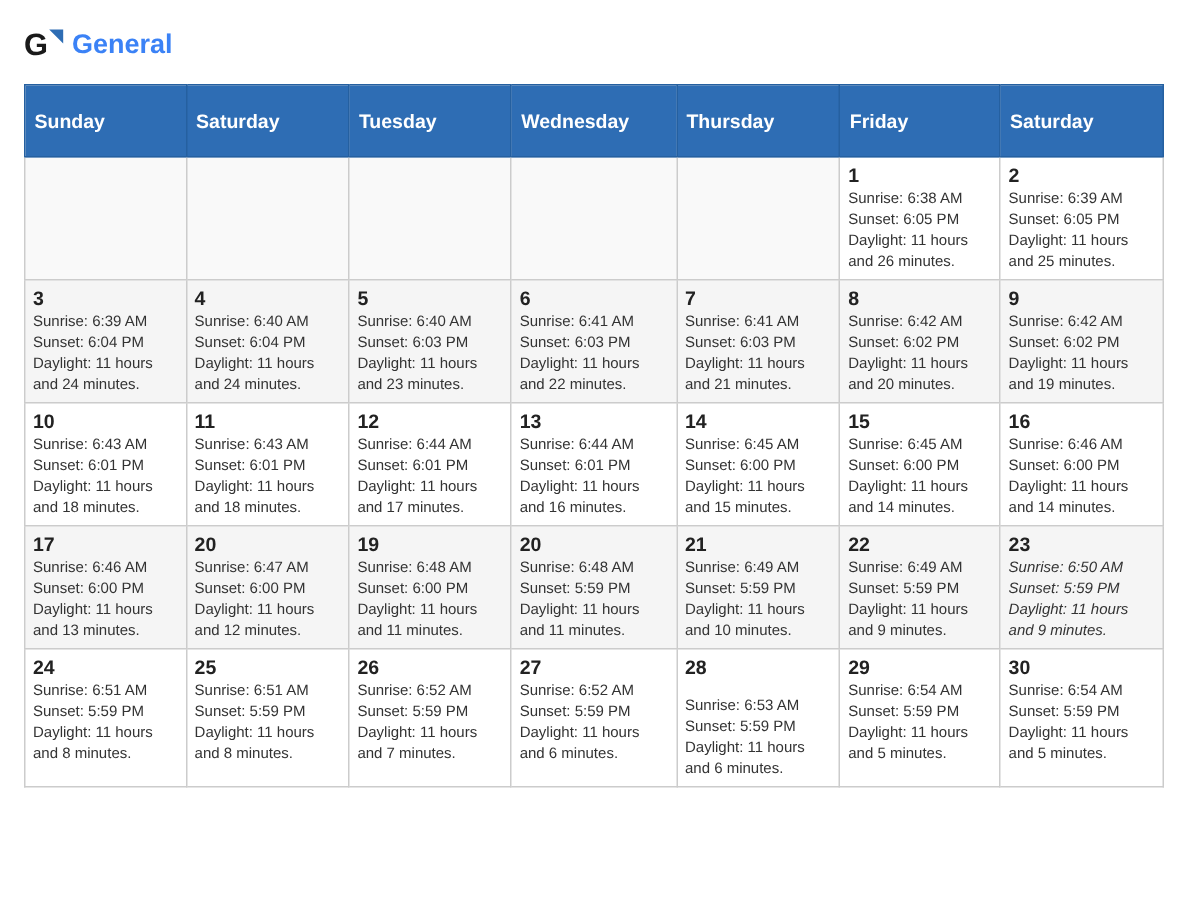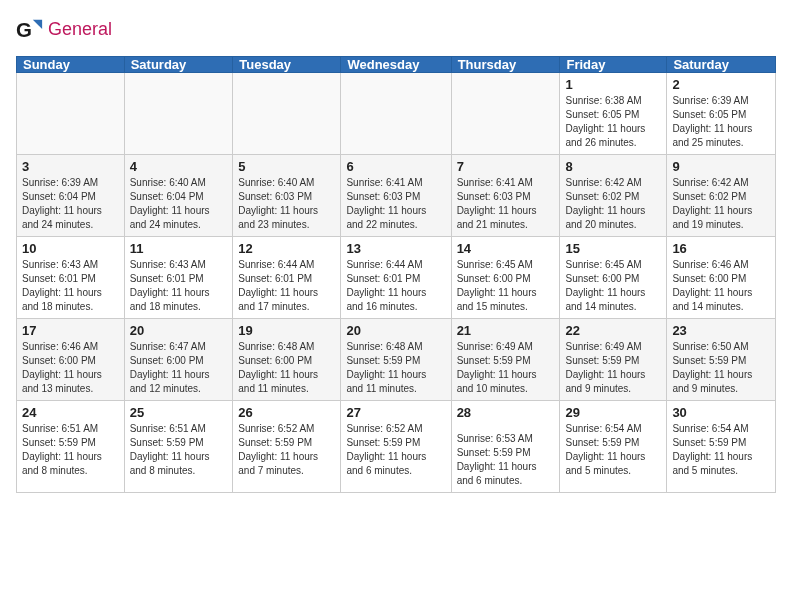--- a/index.html
+++ b/index.html
@@ -16,22 +16,22 @@
       align-items: flex-start;
       margin-bottom: 12px;
     }
     .logo {
       display: flex;
       align-items: center;
       gap: 4px;
     }
     .logo-text {
       font-size: 18px;
-      font-weight: normal;
-      color: #be185d;
+      font-weight: bold;
+      color: #3b82f6;
       line-height: 1.1;
     }
     .logo-text span {
       color: #2e6db4;
     }
     .logo-icon {
       width: 28px;
       height: 28px;
     }
     .title-block {
@@ -49,21 +49,21 @@
     .calendar {
       width: 100%;
       border-collapse: collapse;
       border: 1px solid #ccc;
     }
     .calendar th {
       background: #2e6db4;
       color: #fff;
       font-size: 13px;
       font-weight: bold;
-      padding: 0 6px;
+      padding: 16px 6px;
       text-align: left;
       border: 1px solid #2560a0;
     }
     .calendar td {
       vertical-align: top;
       border: 1px solid #ccc;
       padding: 4px 5px;
       width: 113px;
       min-height: 80px;
       font-size: 10.5px;
@@ -259,21 +259,21 @@
 Daylight: 11 hours and 10 minutes.</div>
         </td>
         <td>
           <span class="day-num">22</span>
           <div class="day-info" style="white-space: pre-line;">Sunrise: 6:49 AM
 Sunset: 5:59 PM
 Daylight: 11 hours and 9 minutes.</div>
         </td>
         <td>
           <span class="day-num">23</span>
-          <div class="day-info" style="white-space: pre-line;">Sunrise: 6:50 AM
+          <div class="day-info" style="white-space: pre-line; font-style: italic;">Sunrise: 6:50 AM
 Sunset: 5:59 PM
 Daylight: 11 hours and 9 minutes.</div>
         </td>
       </tr>
       <tr>
         <td>
           <span class="day-num">24</span>
           <div class="day-info" style="white-space: pre-line;">Sunrise: 6:51 AM
 Sunset: 5:59 PM
 Daylight: 11 hours and 8 minutes.</div>

